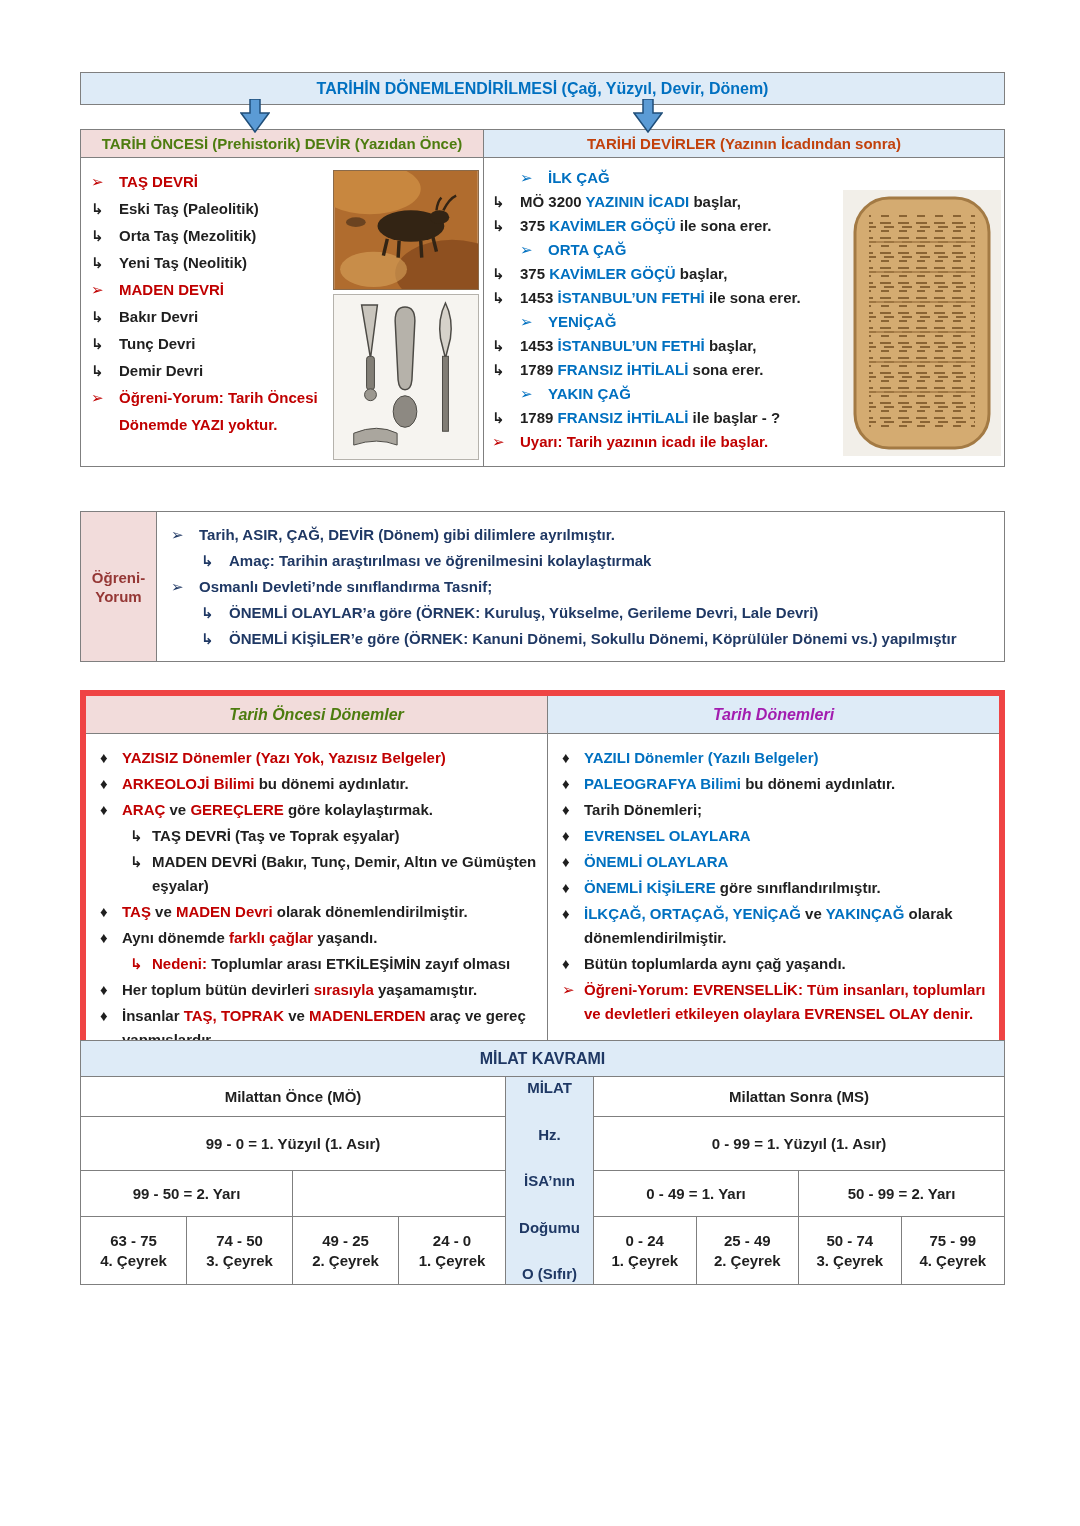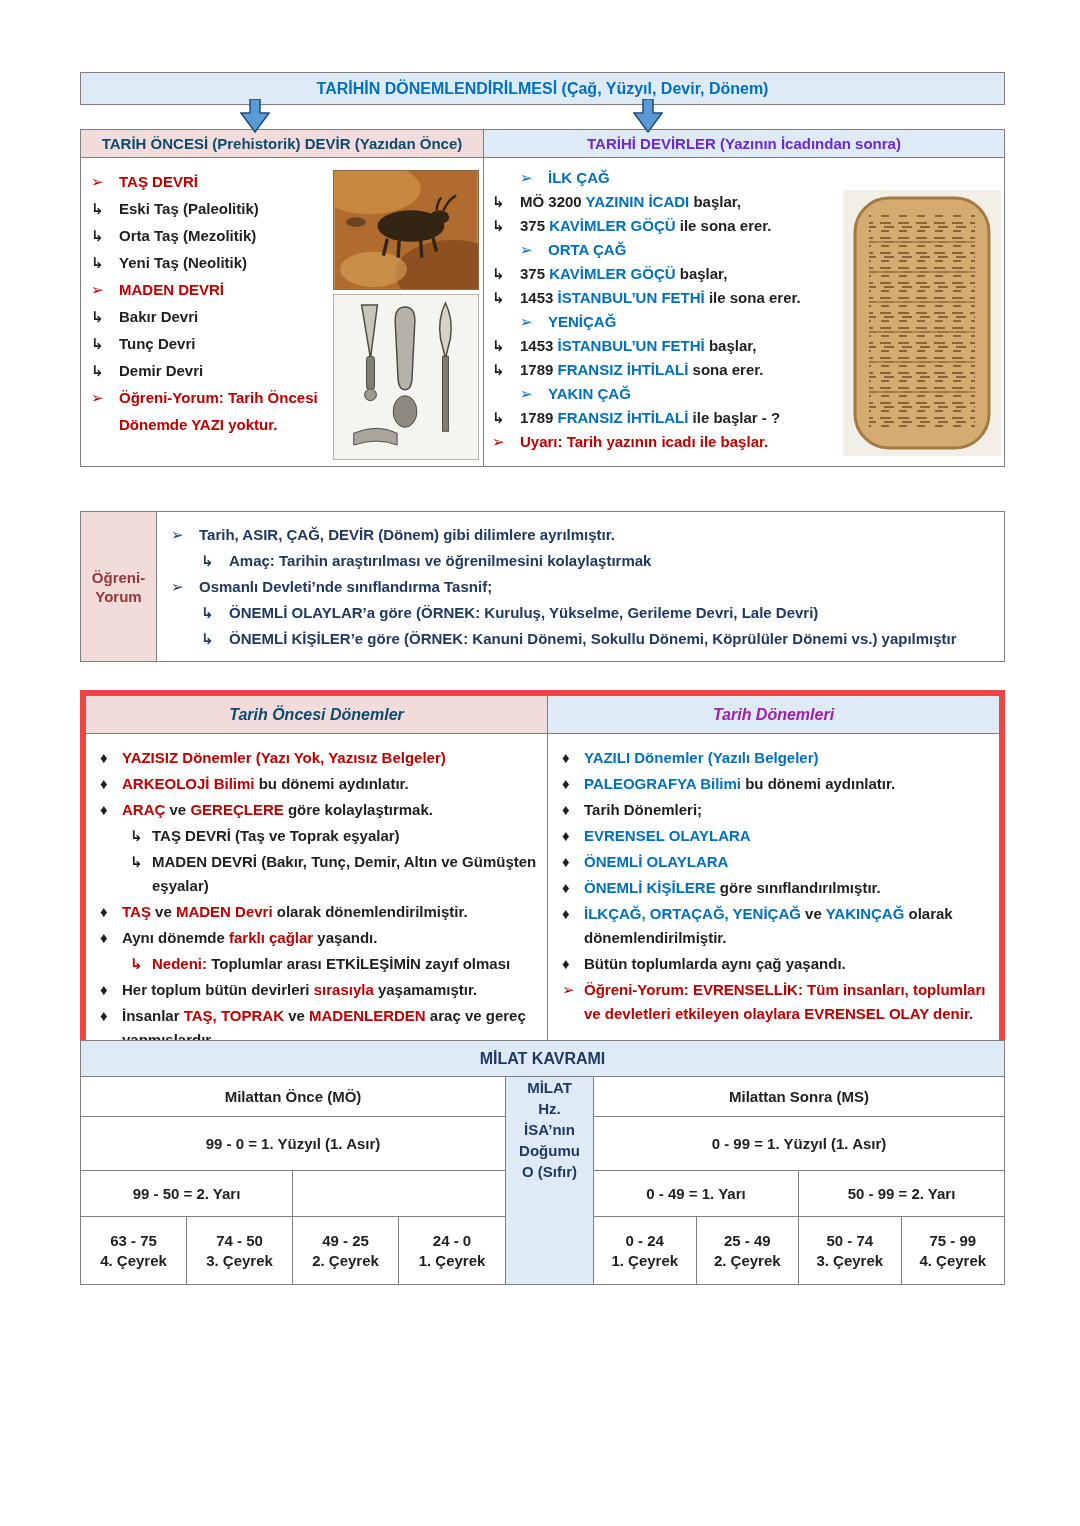--- a/index.html
+++ b/index.html
@@ -17,22 +17,22 @@
     display:flex;align-items:center;justify-content:center;font-size:16px;color:#0070c0}
   .arrow-gap{height:24px;position:relative}
   .big-arrow{position:absolute;top:-6px;width:30px;height:34px;z-index:2}
   .big-arrow svg{width:100%;height:100%;display:block}
   .a1{left:160px}.a2{left:553px}
   .cols{display:flex;border:1px solid #7f7f7f;background:#fff}
   .col-l{width:403px;border-right:1px solid #7f7f7f}
   .col-r{flex:1}
   .col-head{height:28px;display:flex;align-items:center;justify-content:center;
     font-size:15px;border-bottom:1px solid #7f7f7f}
-  .head-pink{background:#f2dcdb;color:#0c4a6e}
-  .head-blue{background:#deebf7;color:#6d28d9}
+  .head-pink{background:#f2dcdb;color:#4d7c0f}
+  .head-blue{background:#deebf7;color:#c2410c}
   .body-l{position:relative;height:308px;padding:10px 152px 6px 8px}
   .body-r{position:relative;height:308px;padding:8px 166px 6px 6px}
   .li{display:flex;align-items:flex-start}
   .mk{flex:0 0 30px;width:30px;padding-left:2px}
   .txt{flex:1}
   .li.ind1{padding-left:28px}
   .body-l .li{line-height:27px}
   .body-r .li{line-height:24px}
   .img-cave{position:absolute;top:12px;right:4px;width:146px;height:120px;border:1px solid #8a6a4a;overflow:hidden}
   .img-tools{position:absolute;top:136px;right:4px;width:146px;height:166px;border:1px solid #b5b2ac;overflow:hidden}
@@ -61,21 +61,21 @@
   .c3-body .li.ind1{padding-left:30px}
 
   
   .sec4{top:1040px}
   .m-title{height:37px;background:#deebf7;border:1px solid #7f7f7f;
     display:flex;align-items:center;justify-content:center;font-size:16px;color:#1f3864}
   .m-grid{display:flex;border:1px solid #7f7f7f;border-top:none;height:208px;background:#fff}
   .m-side{width:424px;display:flex;flex-direction:column}
   .m-side.right{flex:1;width:auto}
   .m-mid{width:89px;background:#deebf7;border-left:1px solid #7f7f7f;border-right:1px solid #7f7f7f;
-    display:flex;flex-direction:column;align-items:center;justify-content:flex-start;
+    display:flex;flex-direction:column;align-items:center;justify-content:space-between;
     color:#1f3864;line-height:21px;text-align:center}
   .m-row{display:flex;border-bottom:1px solid #7f7f7f}
   .m-side .m-row:last-child{border-bottom:none}
   .m-r1{height:40px}.m-r2{height:54px}.m-r3{height:46px}.m-r4{flex:1}
   .m-cell{display:flex;flex-direction:column;align-items:center;justify-content:center;
     text-align:left;line-height:20px}
   .w100{width:100%}.w50{width:50%}.w25{width:25%}
   .br{border-right:1px solid #7f7f7f}
 </style>
 </head>

